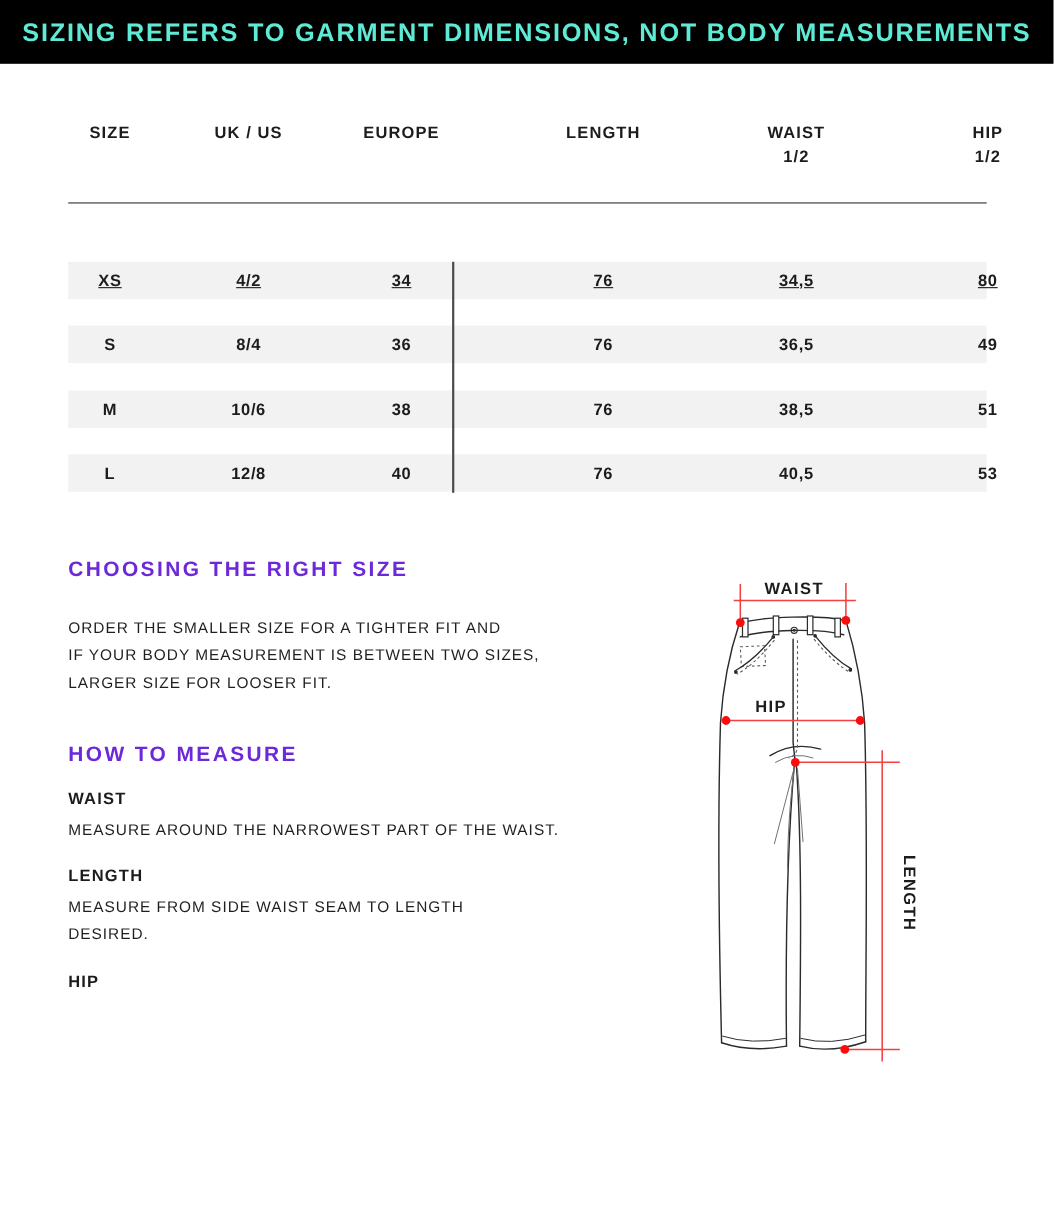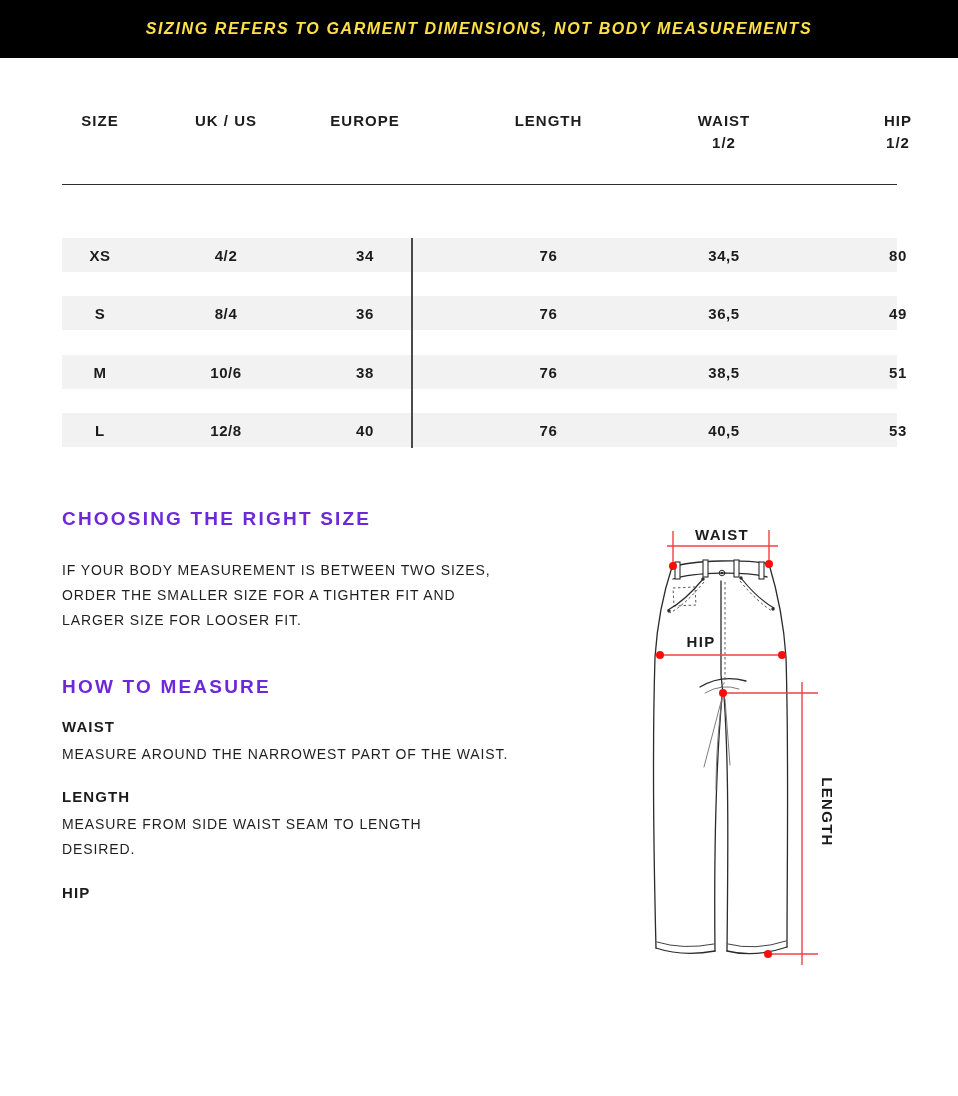--- a/index.html
+++ b/index.html
@@ -6,32 +6,32 @@
   html,body { background:#ffffff; }
   .page {
     position:relative; width:958px; height:1096px; background:#ffffff;
     font-family:"Liberation Sans", sans-serif; color:#1c1c1c; overflow:hidden;
   }
 
   
   .banner {
     position:absolute; left:0; top:0; width:958px; height:58px; background:#000000;
     display:flex; align-items:center; justify-content:center;
-    color:#fde047; font-size:16px; font-weight:700; letter-spacing:1.6px; white-space:nowrap;font-style:italic;
+    color:#5eead4; font-size:23px; font-weight:700; letter-spacing:1.6px; white-space:nowrap;
   }
 
   
   .cols { display:grid; grid-template-columns:76px 142px 102px 201px 146px 168px; align-items:center; height:100%;gap:17px; }
   .thead { position:absolute; left:62px; top:110px; width:835px; height:60px; }
   .thead .cols { align-items:start; }
   .th { text-align:center; font-size:15px; font-weight:700; letter-spacing:1px; line-height:22px; }
   .th .sub { font-weight:700; }
   .rule { position:absolute; left:62px; top:184px; width:835px; height:1px; background:#2e2e2e; }
   .row { position:absolute; left:62px; width:835px; height:34px; background:#f2f2f2; }
-  .row-xs { top:238px; } .row-s { top:296px; } .row-m { top:355px; } .row-l { top:413px; }
+  .row-xs { top:238px;text-decoration:underline; } .row-s { top:296px; } .row-m { top:355px; } .row-l { top:413px; }
   .cell { text-align:center; font-size:15px; font-weight:600; letter-spacing:0.6px; }
   .c4pad { padding-left:30px; }
   .vdiv { position:absolute; left:411px; top:238px; width:2px; height:210px; background:#4a4a4a; }
 
   
   .h2 { position:absolute; left:62px; font-size:19px; font-weight:700; letter-spacing:2.2px; color:#6d28d9; }
   .h2-choosing { top:508px; }
   .h2-how { top:676px; }
   .para { position:absolute; left:62px; }
   .para-choosing { top:558px; }
@@ -118,22 +118,22 @@
       <div class="cell c4pad">76</div>
       <div class="cell">40,5</div>
       <div class="cell">53</div>
     </div>
   </div>
 
   <div class="vdiv"></div>
 
   <div class="h2 h2-choosing">CHOOSING THE RIGHT SIZE</div>
   <div class="para para-choosing">
+    <div class="body-line">ORDER THE SMALLER SIZE FOR A TIGHTER FIT AND</div>
     <div class="body-line">IF YOUR BODY MEASUREMENT IS BETWEEN TWO SIZES,</div>
-    <div class="body-line">ORDER THE SMALLER SIZE FOR A TIGHTER FIT AND</div>
     <div class="body-line">LARGER SIZE FOR LOOSER FIT.</div>
   </div>
 
   <div class="h2 h2-how">HOW TO MEASURE</div>
 
   <div class="measure-block mb-waist">
     <div class="sublabel">WAIST</div>
     <div class="body-line">MEASURE AROUND THE NARROWEST PART OF THE WAIST.</div>
   </div>
 

